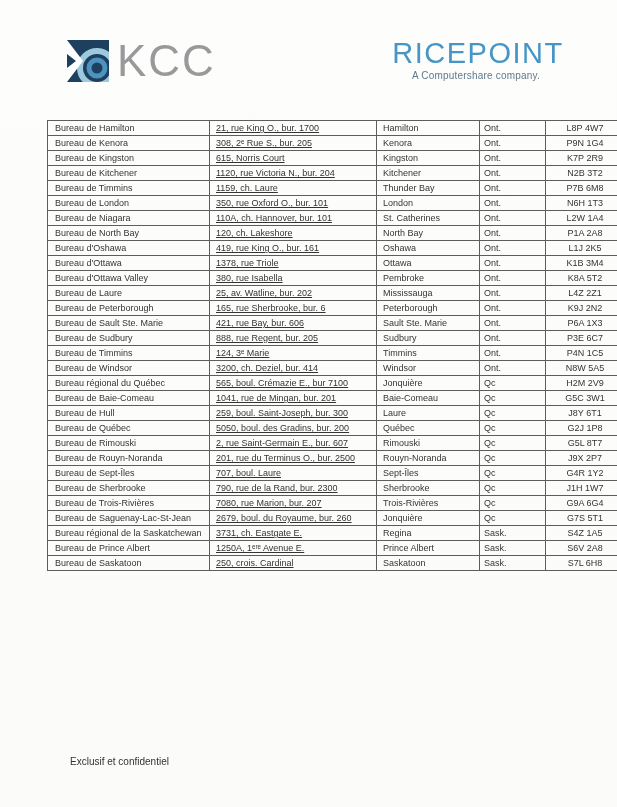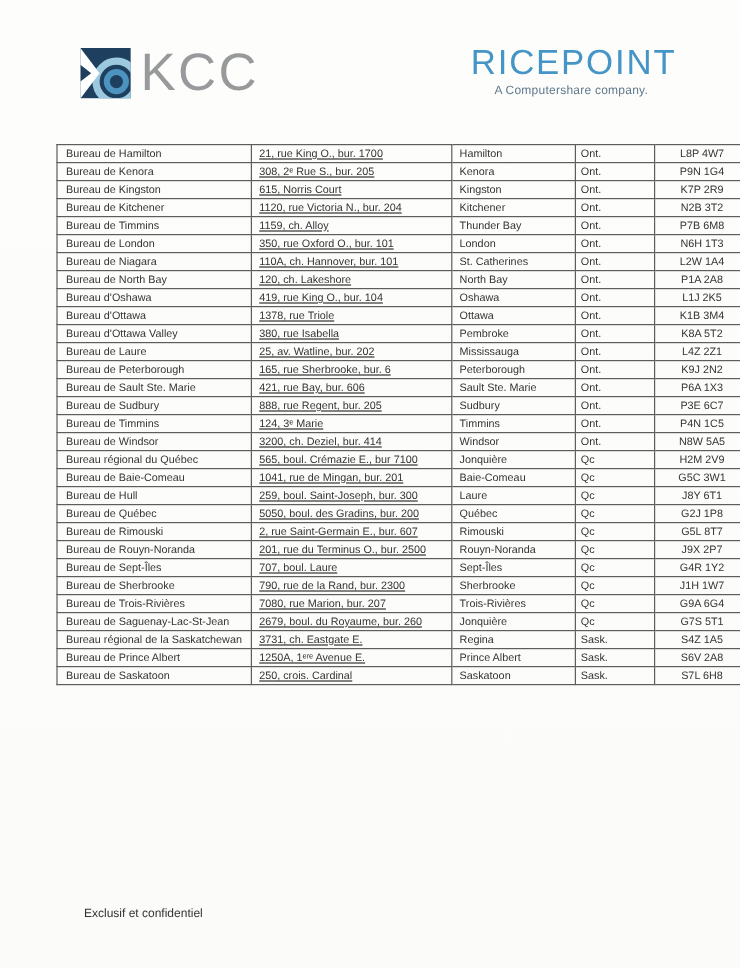--- a/index.html
+++ b/index.html
@@ -101,21 +101,21 @@
         </tr>
         <tr>
           <td class="c-bureau">Bureau de Kitchener</td>
           <td class="c-address">1120, rue Victoria N., bur. 204</td>
           <td class="c-city">Kitchener</td>
           <td class="c-prov">Ont.</td>
           <td class="c-postal">N2B 3T2</td>
         </tr>
         <tr>
           <td class="c-bureau">Bureau de Timmins</td>
-          <td class="c-address">1159, ch. Alloy</td>
+          <td class="c-address">1159, ch. Laure</td>
           <td class="c-city">Thunder Bay</td>
           <td class="c-prov">Ont.</td>
           <td class="c-postal">P7B 6M8</td>
         </tr>
         <tr>
           <td class="c-bureau">Bureau de London</td>
           <td class="c-address">350, rue Oxford O., bur. 101</td>
           <td class="c-city">London</td>
           <td class="c-prov">Ont.</td>
           <td class="c-postal">N6H 1T3</td>
@@ -129,21 +129,21 @@
         </tr>
         <tr>
           <td class="c-bureau">Bureau de North Bay</td>
           <td class="c-address">120, ch. Lakeshore</td>
           <td class="c-city">North Bay</td>
           <td class="c-prov">Ont.</td>
           <td class="c-postal">P1A 2A8</td>
         </tr>
         <tr>
           <td class="c-bureau">Bureau d'Oshawa</td>
-          <td class="c-address">419, rue King O., bur. 104</td>
+          <td class="c-address">419, rue King O., bur. 161</td>
           <td class="c-city">Oshawa</td>
           <td class="c-prov">Ont.</td>
           <td class="c-postal">L1J 2K5</td>
         </tr>
         <tr>
           <td class="c-bureau">Bureau d'Ottawa</td>
           <td class="c-address">1378, rue Triole</td>
           <td class="c-city">Ottawa</td>
           <td class="c-prov">Ont.</td>
           <td class="c-postal">K1B 3M4</td>

